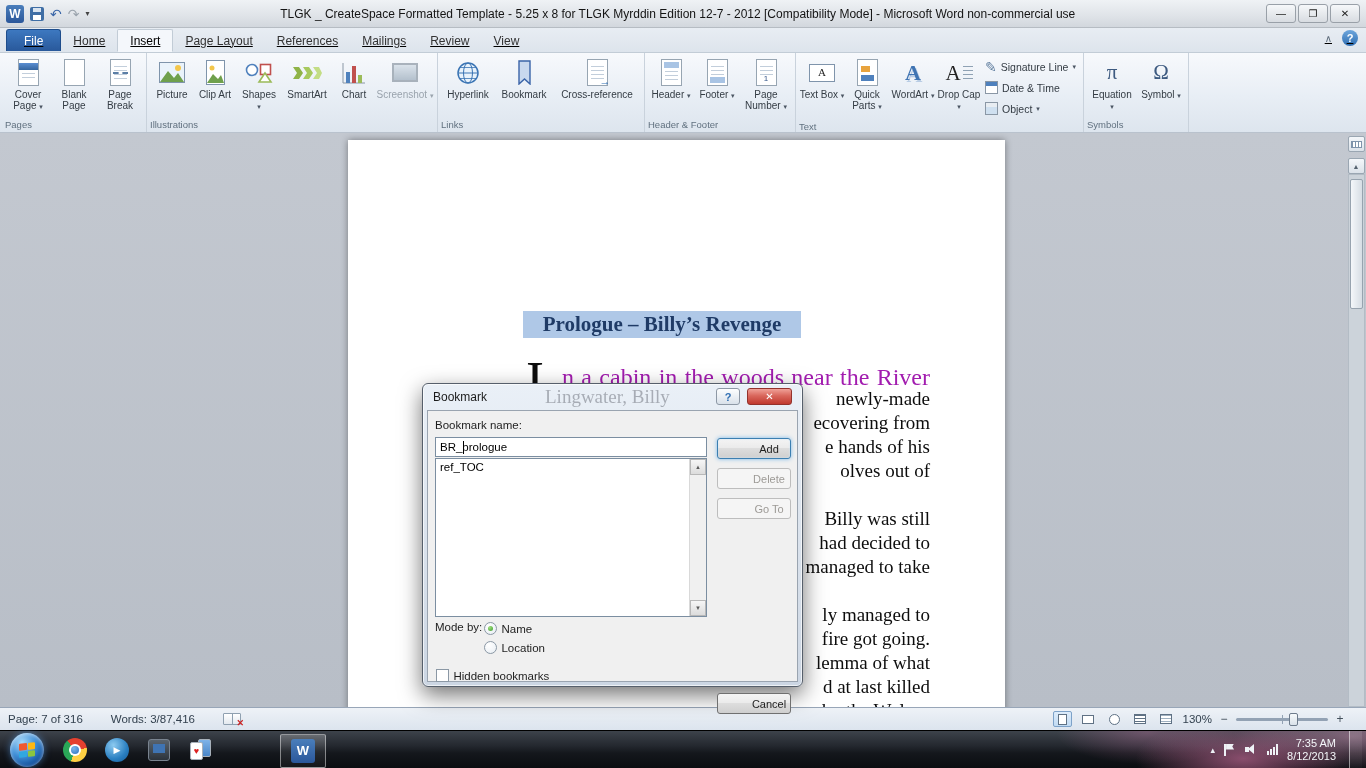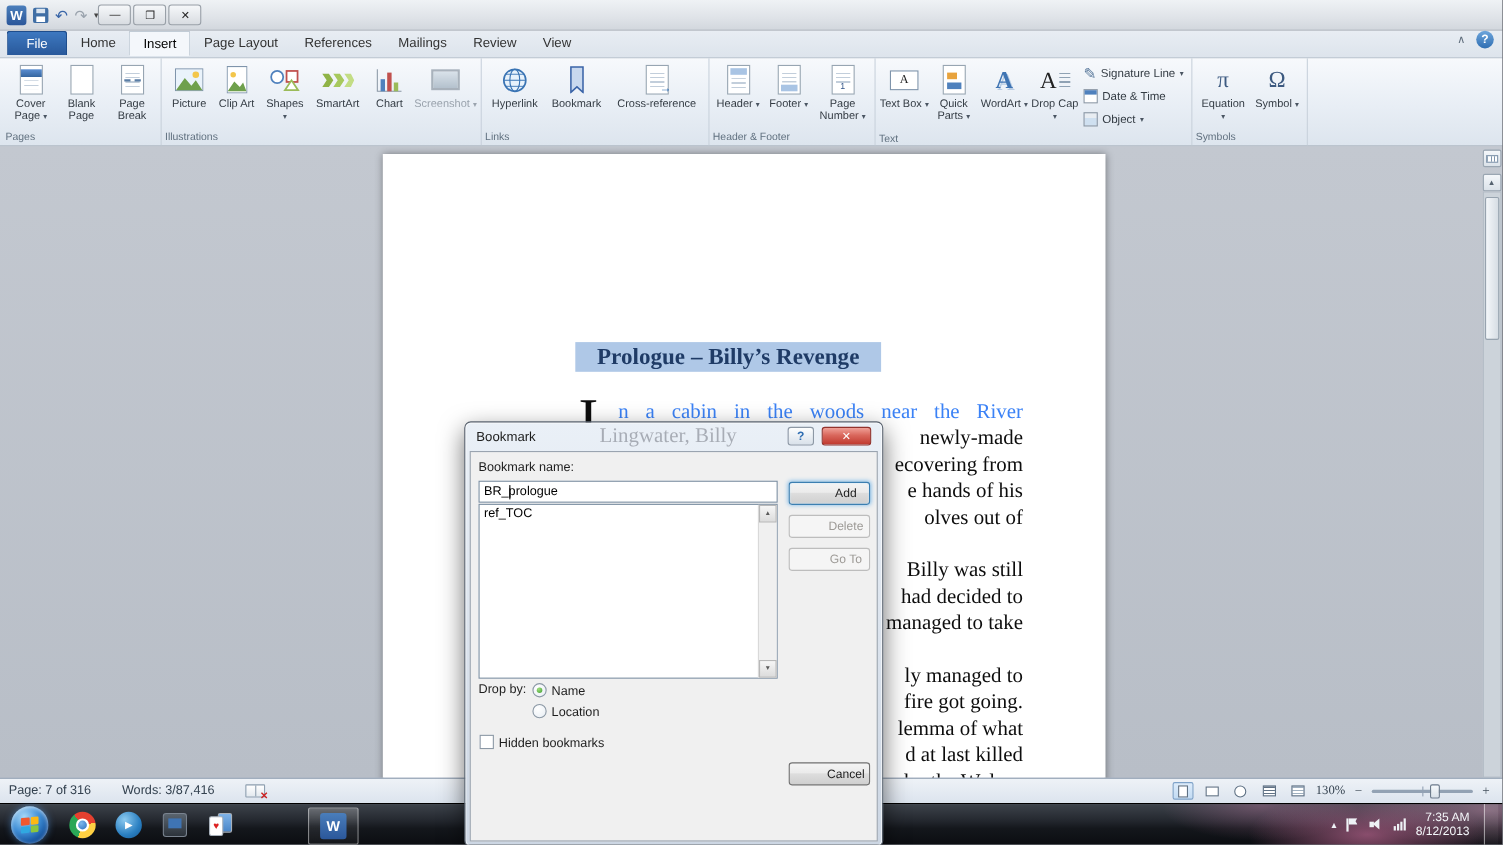--- a/index.html
+++ b/index.html
@@ -21,21 +21,21 @@
   .qat-caret { font-size:8px; color:#444; }
   .title-text { flex:1; text-align:center; font-size:12px; color:#141414; white-space:nowrap; overflow:hidden; }
   .win-controls { display:flex; gap:2px; padding-right:6px; }
   .win-btn { width:30px; height:19px; border:1px solid #99a0a8; border-radius:3px;
     background:linear-gradient(#f6f8fa,#d8dce1); display:flex; align-items:center; justify-content:center;
     font-size:10px; color:#222; }
 
   
   .tabstrip { position:absolute; left:0; top:28px; width:100%; height:25px;
     background:linear-gradient(#e8edf3,#dde4ec); border-bottom:1px solid #c2ccd6;
-    display:flex; align-items:flex-start; }
+    display:flex; align-items:center;text-decoration:underline; }
   .file-tab { margin-left:6px; padding:4px 17px 3px; font-size:12px; color:#fff;
     background:linear-gradient(#3d78c0,#29599b); border:1px solid #1e4d8c; border-bottom:none;
     border-radius:3px 3px 0 0; }
   .tab { padding:4px 12px 3px; font-size:12px; color:#333; }
   .tab.active { background:#f4f7fb; border:1px solid #c2ccd6; border-bottom:1px solid #f4f7fb;
     border-radius:2px 2px 0 0; color:#000; }
   .tabstrip-right { margin-left:auto; display:flex; align-items:center; gap:10px; padding:0 8px 4px 0; }
   .collapse-icon { font-size:10px; color:#5d6b7a; }
   .help-btn { width:16px; height:16px; border-radius:50%; background:linear-gradient(#6ea6dc,#2f6eb2);
     color:#fff; font-size:11px; font-weight:bold; display:flex; align-items:center; justify-content:center; }
@@ -90,21 +90,21 @@
   .docarea { position:absolute; left:0; top:133px; width:100%; height:574px;
     background:linear-gradient(#c3c8d0,#b8bec7); overflow:hidden;padding-left:33px; }
   .page { position:absolute; left:348px; top:7px; width:657px; height:740px; background:#fff;
     box-shadow:0 0 7px rgba(0,0,0,.4); }
   .heading { position:absolute; left:175px; top:171px; width:278px; padding:1px 0;
     background:#afc8e7; color:#1f3b66; font-family:"Liberation Serif",serif; font-weight:bold;
     font-size:21px; text-align:center; white-space:nowrap; }
   .dropcap { position:absolute; left:178px; top:216px; font-family:"Liberation Serif",serif;
     font-size:54px; line-height:50px; color:#0d0d0d; }
   .line1 { position:absolute; left:214px; top:224px; width:368px; font-family:"Liberation Serif",serif;
-    font-size:19px; color:#3b82f6; text-align:justify; text-align-last:justify; }
+    font-size:24px; color:#a21caf; text-align:justify; text-align-last:justify; }
   .frag { position:absolute; right:75px; font-family:"Liberation Serif",serif; font-size:19px;
     color:#0d0d0d; white-space:nowrap; }
 
   
   .vscroll { position:absolute; right:1px; top:3px; width:18px; bottom:0; display:flex; flex-direction:column; align-items:center; }
   .ruler-btn { width:17px; height:16px; border:1px solid #9aa6b2; border-radius:2px;
     background:linear-gradient(#f4f7fa,#dbe2e9); margin-bottom:6px; display:flex; align-items:center; justify-content:center; }
   .ruler-glyph { width:11px; height:7px; background:#fff; border:1px solid #7f94ab;
     background-image:repeating-linear-gradient(to right,#7f94ab 0 1px,transparent 1px 3px); }
   .scroll-btn { width:17px; height:16px; border:1px solid #9aa6b2; border-radius:2px;
@@ -122,21 +122,21 @@
   .dlg-title { height:26px; position:relative; }
   .dlg-title-text { position:absolute; left:6px; top:6px; font-size:12px; color:#1c1c1c; }
   .glass-text { position:absolute; left:118px; top:2px; font-family:"Liberation Serif",serif;
     font-size:19px; color:rgba(45,50,60,.35); white-space:nowrap; }
   .dlg-help { position:absolute; right:58px; top:4px; width:24px; height:17px; border:1px solid #8d98a5;
     border-radius:3px; background:linear-gradient(#fdfefe,#d9e1ea); color:#2f6eb2; font-weight:bold;
     font-size:11px; display:flex; align-items:center; justify-content:center; }
   .dlg-close { position:absolute; right:6px; top:4px; width:45px; height:17px; border:1px solid #93322c;
     border-radius:3px; background:linear-gradient(#f0a198,#d9675c 45%,#c0392f);
     color:#fff; font-size:10px; display:flex; align-items:center; justify-content:center; }
-  .dlg-client { position:relative; height:355px; background:#f0f0f0; border:1px solid #9aa4b0; }
+  .dlg-client { position:relative; height:272px; background:#f0f0f0; border:1px solid #9aa4b0; }
   .dlg-label { position:absolute; font-size:11.5px; color:#1e1e1e; }
   .dlg-input { position:absolute; left:7px; top:26px; width:272px; height:20px; background:#fff;
     border:1px solid #7b8ea1; font-size:11.5px; padding:3px 4px; color:#000; }
   .caret { position:absolute; left:27px; top:3px; width:1px; height:13px; background:#000; }
   .dlg-btn { position:absolute; left:289px; width:74px; height:21px; font-size:11px; color:#1e1e1e;
     background:linear-gradient(#f4f4f4,#ebebeb 45%,#dddddd 50%,#cfcfcf); border:1px solid #707070;
     border-radius:3px; display:flex; align-items:center; justify-content:center;padding-left:30px; }
   .dlg-btn.focused { border-color:#3c7fb1; box-shadow:0 0 4px #7ab8e8, inset 0 0 2px #cde8fa; }
   .dlg-btn.disabled { background:#f5f5f5; border-color:#bdbdbd; color:#9d9a96; }
   .dlg-list { position:absolute; left:7px; top:47px; width:272px; height:159px; background:#fff;
@@ -155,21 +155,21 @@
 
   
   .statusbar { position:absolute; left:0; top:707px; width:100%; height:23px;
     background:linear-gradient(#eef2f7,#dce4ee); border-top:1px solid #98a6b8;
     display:flex; align-items:center; font-size:11.5px; color:#33414f; }
   .sb-left { display:flex; gap:28px; padding-left:8px; align-items:center; }
   .book { position:relative; width:18px; height:12px; background:linear-gradient(#fff,#e3e9ef);
     border:1px solid #8fa0b0; border-radius:1px; }
   .book::before { content:""; position:absolute; left:8px; top:0; bottom:0; width:1px; background:#8fa0b0; }
   .book-x { position:absolute; right:-4px; bottom:-4px; color:#c22; font-size:9px; font-weight:bold; }
-  .sb-right { margin-left:auto; display:flex; align-items:center; gap:7px; padding-right:10px;font-family:Liberation Serif, serif; }
+  .sb-right { margin-left:auto; display:flex; align-items:center; gap:7px; padding-right:21px; }
   .vb { width:19px; height:16px; border:1px solid transparent; border-radius:2px;
     display:flex; align-items:center; justify-content:center; }
   .vb.active { background:linear-gradient(#ddecfb,#c2dbf3); border-color:#7da2c9; }
   .vico { border:1px solid #5f7184; background:#fff; }
   .zoom-minus, .zoom-plus { font-size:12px; color:#44505c; width:10px; text-align:center; }
   .ztrack { width:92px; height:3px; background:#93a2b4; border-radius:2px; position:relative; }
   .ztick { position:absolute; left:50%; top:-3px; width:1px; height:9px; background:#93a2b4; }
   .zthumb { position:absolute; left:58%; top:-5px; width:9px; height:13px;
     background:linear-gradient(#f7fafc,#d9e1e9); border:1px solid #6d7b8c; border-radius:2px; }
 
@@ -229,20 +229,21 @@
 <div id="screen">
 
   <div class="titlebar">
     <div class="qat">
       <div class="word-logo">W</div>
       <div class="floppy"></div>
       <span class="undo">↶</span>
       <span class="redo">↷</span>
       <span class="qat-caret">▾</span>
     </div>
+    <div class="title-text">TLGK _ CreateSpace Formatted Template - 5.25 x 8 for TLGK Myrddin Edition 12-7 - 2012 [Compatibility Mode] -  Microsoft Word non-commercial use</div>
     <div class="win-controls">
       <div class="win-btn">—</div>
       <div class="win-btn">❐</div>
       <div class="win-btn">✕</div>
     </div>
   </div>
 
   <div class="tabstrip">
     <div class="file-tab">File</div>
     <div class="tab">Home</div>
@@ -540,21 +541,21 @@
       <div class="dlg-btn focused" style="top:27px">Add</div>
       <div class="dlg-btn disabled" style="top:57px">Delete</div>
       <div class="dlg-btn disabled" style="top:87px">Go To</div>
       <div class="dlg-list">
         <div class="list-item">ref_TOC</div>
         <div class="lsb">
           <div class="lsb-btn">▲</div>
           <div class="lsb-btn dn">▼</div>
         </div>
       </div>
-      <div class="dlg-label" style="left:7px; top:210px">Drop by:</div>
+      <div class="dlg-label" style="left:7px; top:210px">Mode by:</div>
       <div style="position:absolute; left:56px; top:208px">
         <span class="radio sel"></span>
         <span class="opt-label">Name</span>
       </div>
       <div style="position:absolute; left:56px; top:227px">
         <span class="radio"></span>
         <span class="opt-label">Location</span>
       </div>
       <div style="position:absolute; left:8px; top:255px">
         <span class="cb"></span>

